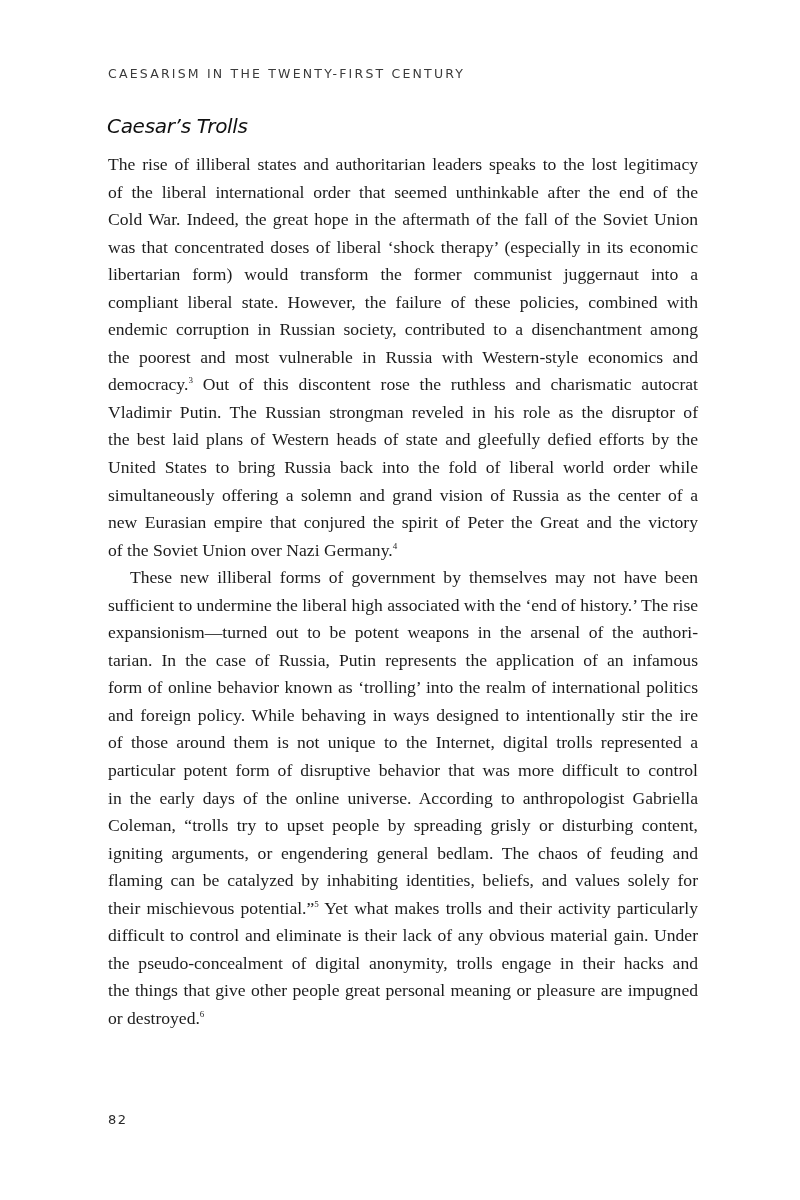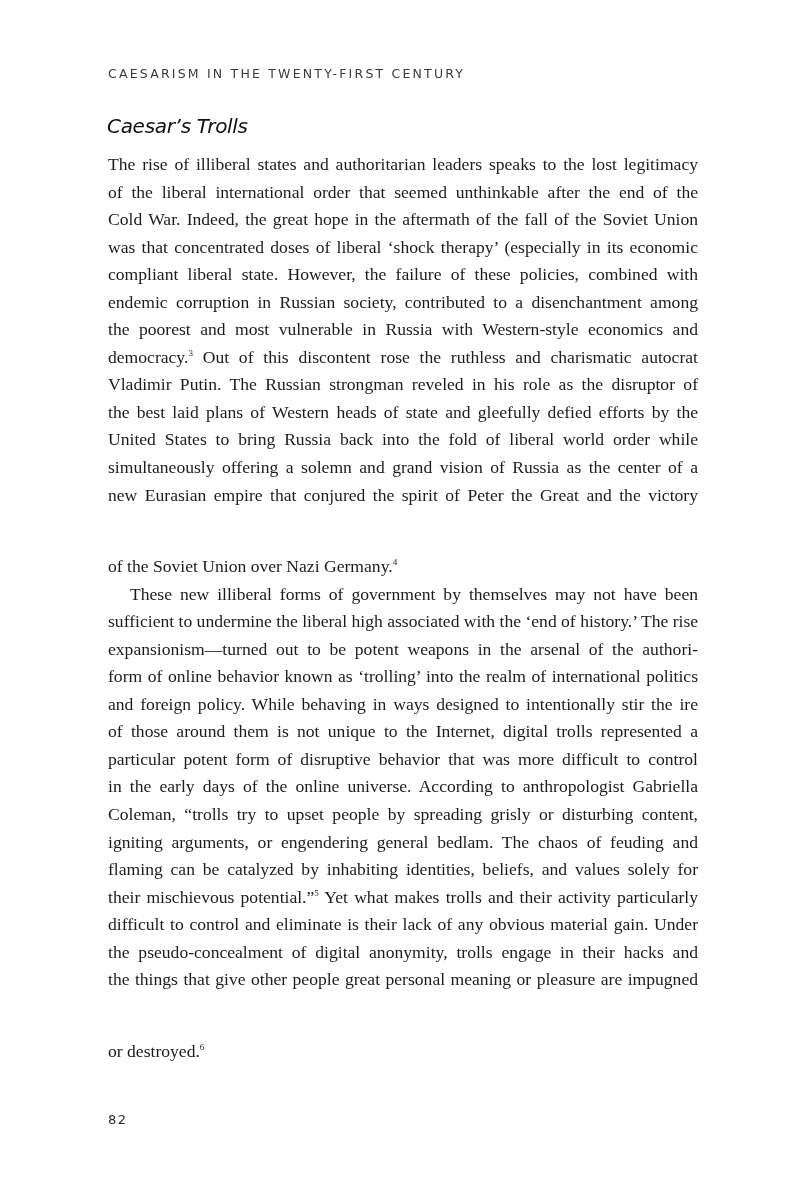--- a/index.html
+++ b/index.html
@@ -55,21 +55,20 @@
   .line {
     display: block;
     text-align: justify;
     text-align-last: justify;
     white-space: nowrap;
     height: 27.55px;
     overflow: visible;
   }
   .line.last {
     text-align-last: left;
-    margin-top: 44px;
   }
   .line.indent {
     text-indent: 22px;
   }
   sup.fn {
     font-size: 9px;
     vertical-align: 7px;
     line-height: 0;
   }
   .folio {
@@ -90,34 +89,36 @@
   <div class="running-head">CAESARISM IN THE TWENTY-FIRST CENTURY</div>
 
   <div class="section-title">Caesar’s Trolls</div>
 
   <div class="body-text">
 
     <span class="line">The rise of illiberal states and authoritarian leaders speaks to the lost legitimacy</span>
     <span class="line">of the liberal international order that seemed unthinkable after the end of the</span>
     <span class="line">Cold War. Indeed, the great hope in the aftermath of the fall of the Soviet Union</span>
     <span class="line">was that concentrated doses of liberal ‘shock therapy’ (especially in its economic</span>
+    <span class="line">libertarian form) would transform the former communist juggernaut into a</span>
     <span class="line">compliant liberal state. However, the failure of these policies, combined with</span>
     <span class="line">endemic corruption in Russian society, contributed to a disenchantment among</span>
     <span class="line">the poorest and most vulnerable in Russia with Western-style economics and</span>
     <span class="line"><span>democracy.</span><sup class="fn">3</sup> <span>Out of this discontent rose the ruthless and charismatic autocrat</span></span>
     <span class="line">Vladimir Putin. The Russian strongman reveled in his role as the disruptor of</span>
     <span class="line">the best laid plans of Western heads of state and gleefully defied efforts by the</span>
     <span class="line">United States to bring Russia back into the fold of liberal world order while</span>
     <span class="line">simultaneously offering a solemn and grand vision of Russia as the center of a</span>
     <span class="line">new Eurasian empire that conjured the spirit of Peter the Great and the victory</span>
     <span class="line last"><span>of the Soviet Union over Nazi Germany.</span><sup class="fn">4</sup></span>
 
     <span class="line indent">These new illiberal forms of government by themselves may not have been</span>
     <span class="line">sufficient to undermine the liberal high associated with the ‘end of history.’ The rise</span>
     <span class="line">expansionism—turned out to be potent weapons in the arsenal of the authori-</span>
+    <span class="line">tarian. In the case of Russia, Putin represents the application of an infamous</span>
     <span class="line">form of online behavior known as ‘trolling’ into the realm of international politics</span>
     <span class="line">and foreign policy. While behaving in ways designed to intentionally stir the ire</span>
     <span class="line">of those around them is not unique to the Internet, digital trolls represented a</span>
     <span class="line">particular potent form of disruptive behavior that was more difficult to control</span>
     <span class="line">in the early days of the online universe. According to anthropologist Gabriella</span>
     <span class="line">Coleman, “trolls try to upset people by spreading grisly or disturbing content,</span>
     <span class="line">igniting arguments, or engendering general bedlam. The chaos of feuding and</span>
     <span class="line">flaming can be catalyzed by inhabiting identities, beliefs, and values solely for</span>
     <span class="line"><span>their mischievous potential.”</span><sup class="fn">5</sup> <span>Yet what makes trolls and their activity particularly</span></span>
     <span class="line">difficult to control and eliminate is their lack of any obvious material gain. Under</span>

